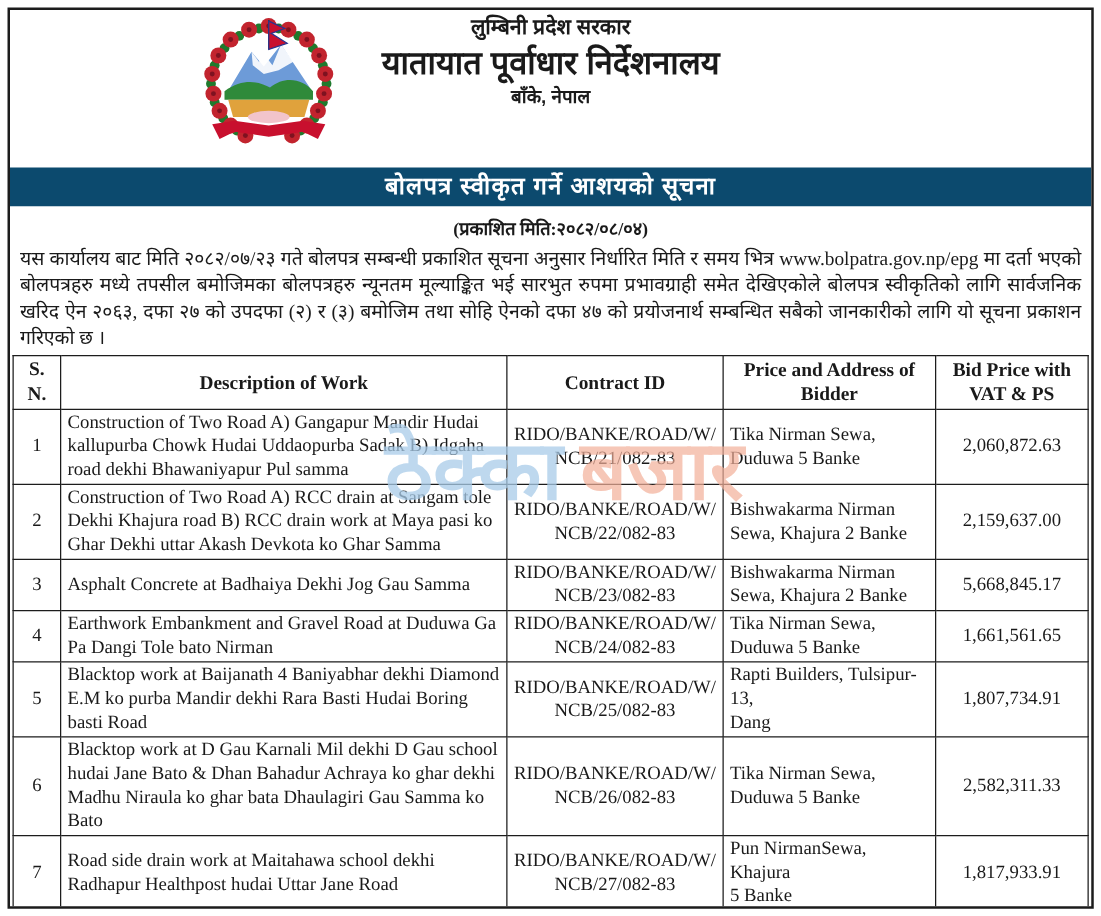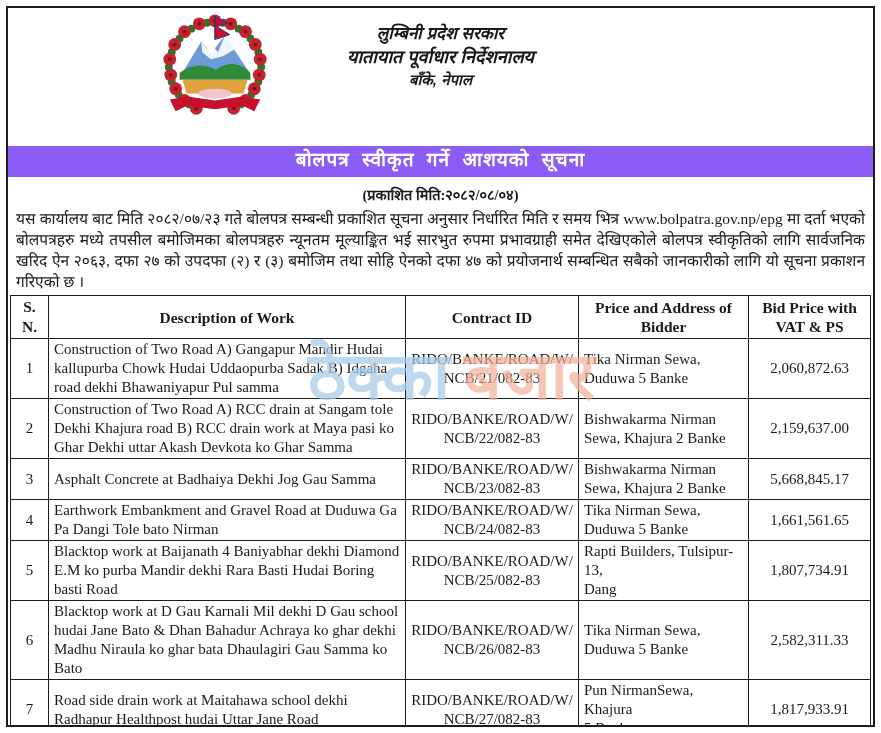--- a/index.html
+++ b/index.html
@@ -8,32 +8,32 @@
   .frame{position:absolute;left:6px;top:6px;right:6px;bottom:6px;border:2px solid #1c1c1c;overflow:hidden;}
 
   
   .watermark{position:absolute;left:300px;top:320px;display:flex;gap:14px;align-items:baseline;
     font-family:"Liberation Sans","DejaVu Sans",sans-serif;font-weight:bold;font-size:66px;
     pointer-events:none;white-space:nowrap;justify-content:center;}
   .watermark .wm-left{color:#a9cce9;opacity:.75;}
   .watermark .wm-right{color:#f3b09a;opacity:.7;}
 
   
-  .header{position:relative;padding-top:16px;height:122px;font-style:italic;}
+  .header{position:relative;padding-top:4px;height:122px;}
   .logo{position:absolute;left:148px;top:2px;width:118px;height:118px;}
   .org{ text-align:center;font-family:"Liberation Sans","DejaVu Sans",sans-serif;font-weight:bold;line-height:1.18;}
   .org .l1{font-size:17px;}
   .org .l2{font-size:19px;margin-top:3px;}
-  .org .l3{font-size:18px;margin-top:3px;}
+  .org .l3{font-size:26px;margin-top:3px;}
   .org .l4{font-size:27px;margin-top:3px;}
   .org .l5{font-size:15px;margin-top:3px;}
 
   
-  .banner{height:31px;line-height:31px;background:#8b5cf6;color:#fff;text-align:center;
-    font-family:Liberation Mono, monospace;font-weight:bold;font-size:19px;letter-spacing:1px;}
+  .banner{height:31px;line-height:31px;background:#0c4a6e;color:#fff;text-align:center;
+    font-family:Liberation Sans, sans-serif;font-weight:bold;font-size:19px;letter-spacing:1px;}
   .pub-date{text-align:center;font-weight:bold;font-size:14.5px;margin-top:7px;}
 
   
   .para{margin:4px 8px 3px 8px;font-size:15.5px;line-height:21px;text-align:justify;}
 
   
   table{border-collapse:collapse;table-layout:fixed;width:861px;margin:1px 2px;background:transparent;}
   th,td{border:1.5px solid #1c1c1c;vertical-align:middle;font-size:15px;line-height:19px;padding:1px 5px;background:transparent;}
   th{font-weight:bold;text-align:center;font-size:15.5px;}
   thead tr{height:42px;}

